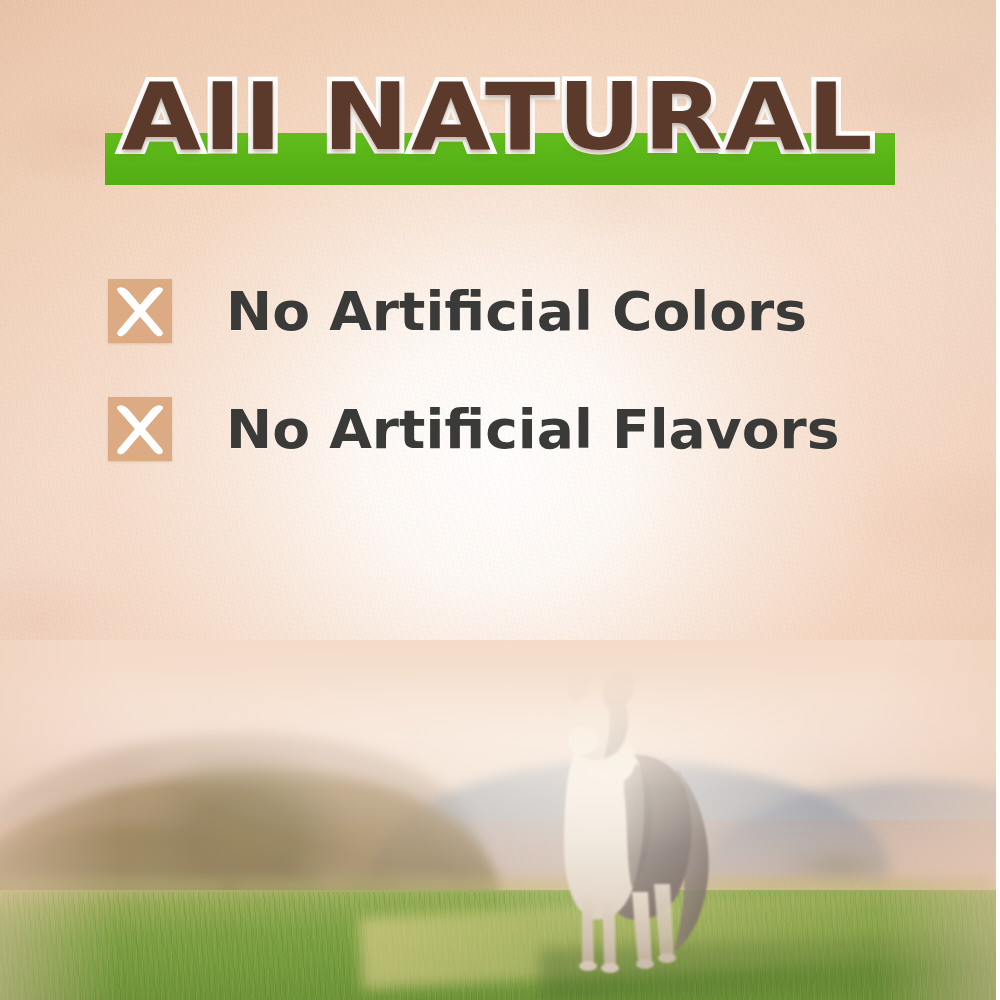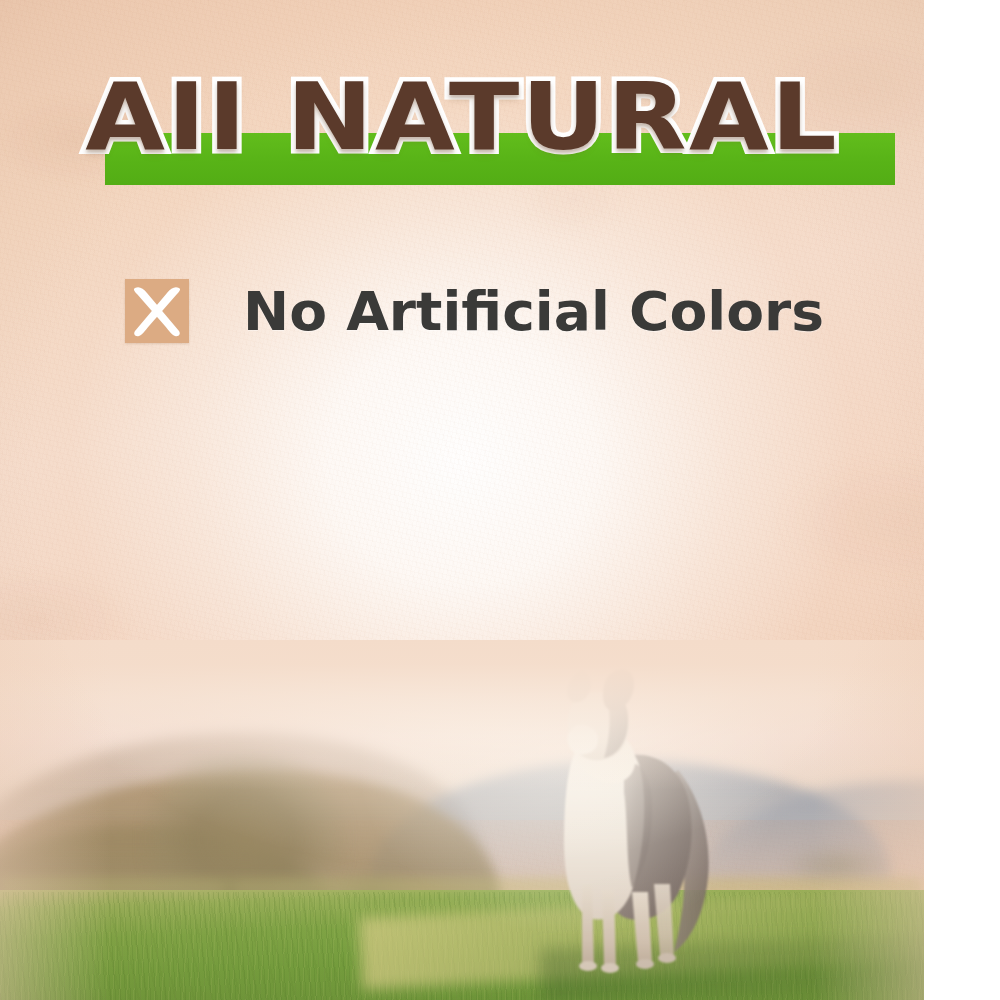--- a/index.html
+++ b/index.html
@@ -8,21 +8,21 @@
     padding: 0;
     background: #ffffff;
   }
   body {
     font-family: "Liberation Sans", sans-serif;
   }
 
   
   #poster {
     position: relative;
-    width: 924px;
+    width: 996px;
     height: 1000px;
     overflow: hidden;
     background-color: #f2d3bb;
     user-select: none;
   }
 
   
   .paper-base {
     position: absolute;
     inset: 0;
@@ -298,21 +298,21 @@
     text-shadow:
       0 3px 3px rgba(120,86,60,0.30),
       0 5px 7px rgba(120,86,60,0.18);
     transform: scaleX(1.12);
     transform-origin: 50% 50%;
   }
 
   
   .features {
     position: absolute;
-    left: 125px;
+    left: 108px;
     top: 252px;
     width: 800px;
   }
   .feature-row {
     display: flex;
     align-items: center;
     height: 118px;
   }
   .checkbox {
     position: relative;
@@ -436,17 +436,26 @@
     <div class="feature-row">
       <div class="checkbox">
         <svg class="x-mark" viewBox="0 0 64 64" xmlns="http://www.w3.org/2000/svg" aria-hidden="true">
           <path d="M10 9 C14 7 18 9 22 14 L54 52 C56 55 54 58 50 57 C47 56 44 52 40 47 L12 15 C9 12 8 10 10 9 Z" fill="#ffffff"></path>
           <path d="M54 9 C50 7 46 9 42 14 L10 52 C8 55 10 58 14 57 C17 56 20 52 24 47 L52 15 C55 12 56 10 54 9 Z" fill="#ffffff"></path>
         </svg>
       </div>
       <div class="feature-label">No Artificial Colors</div>
     </div>
 
+    <div class="feature-row">
+      <div class="checkbox">
+        <svg class="x-mark" viewBox="0 0 64 64" xmlns="http://www.w3.org/2000/svg" aria-hidden="true">
+          <path d="M10 9 C14 7 18 9 22 14 L54 52 C56 55 54 58 50 57 C47 56 44 52 40 47 L12 15 C9 12 8 10 10 9 Z" fill="#ffffff"></path>
+          <path d="M54 9 C50 7 46 9 42 14 L10 52 C8 55 10 58 14 57 C17 56 20 52 24 47 L52 15 C55 12 56 10 54 9 Z" fill="#ffffff"></path>
+        </svg>
+      </div>
+      <div class="feature-label">No Artificial Flavors</div>
+    </div>
 
 
 
   </div>
 </div>
 
 </body></html>

